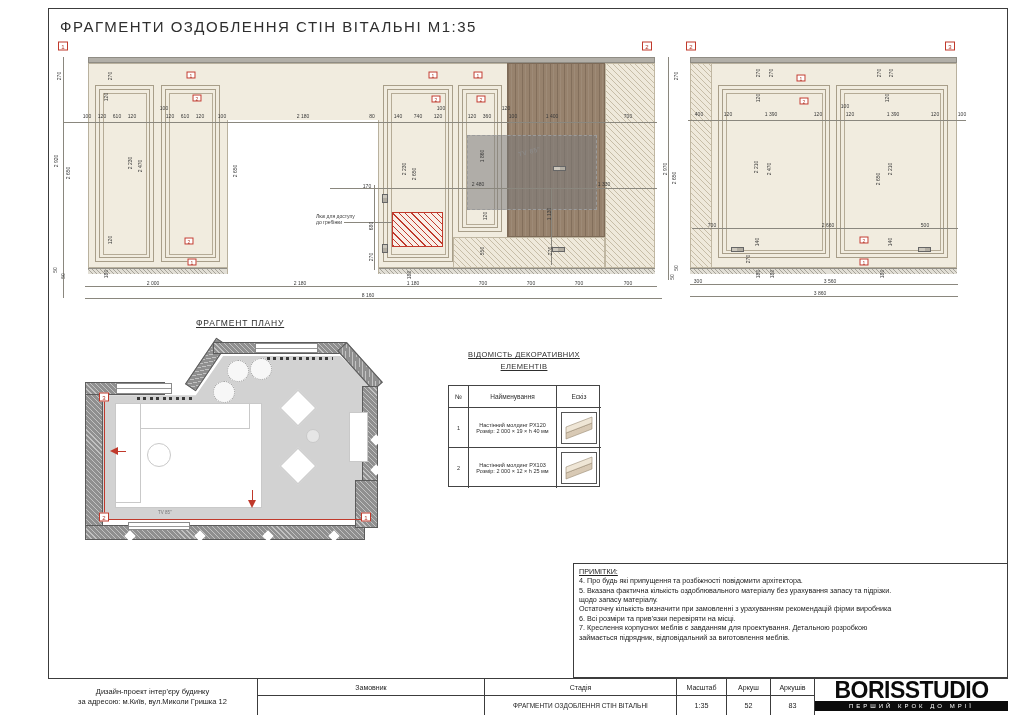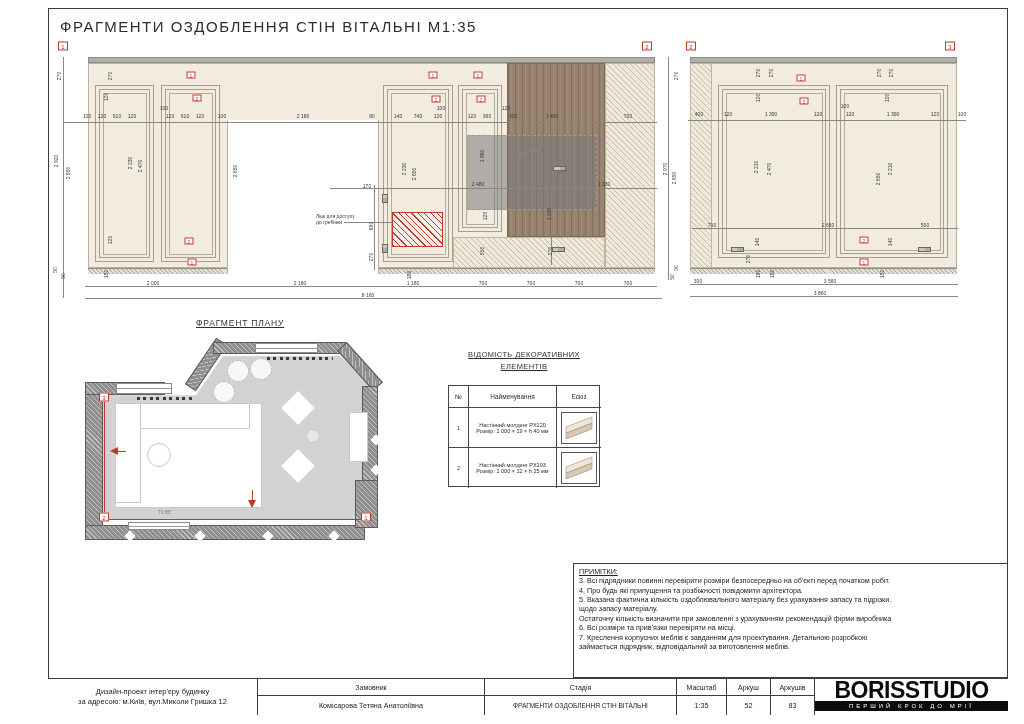--- a/index.html
+++ b/index.html
@@ -328,41 +328,39 @@
               <polygon points="2,12 28,2 28,8 2,18" fill="#efe6d6" stroke="#9a8b74" stroke-width="0.6"></polygon>
             </svg>
         </div>
       </div>
     </div>
   </div>
 
   <div class="notes" style="left:573px;top:563px;width:435px;height:115px">
     <div class="ntitle">ПРИМІТКИ:</div>
     <div>
-        <div>3. Всі підрядники повинні перевірити розміри безпосередньо на об'єкті перед початком робіт.</div>
         <div>4. Про будь які припущення та розбіжності повідомити архітектора.</div>
         <div>5. Вказана фактична кількість оздоблювального матеріалу без урахування запасу та підрізки.</div>
         <div>щодо запасу матеріалу.</div>
         <div>Остаточну кількість визначити при замовленні з урахуванням рекомендацій фірми виробника</div>
         <div>6. Всі розміри та прив'язки перевіряти на місці.</div>
         <div>7. Креслення корпусних меблів є завданням для проектування. Детальною розробкою</div>
         <div>займається підрядник, відповідальний за виготовлення меблів.</div>
       </div>
   </div>
 
   <div class="tb" style="left:48px;top:678px;width:960px;height:36px">
     <div class="tbcell" style="left:0;top:0;width:210px;height:36px">
       <div style="position:absolute;left:0;right:0;top:50%;transform:translateY(-50%);font-size:7.5px;line-height:1.35">
         <div>Дизайн-проект інтер'єру будинку</div>
         <div>за адресою: м.Київ, вул.Миколи Гришка 12</div>
       </div>
     </div>
     <div class="tbcell" style="left:210px;top:0;width:227px;height:36px">
       <div class="tbhead">Замовник</div>
-      <div class="tbval">Комісарова Тетяна Анатоліївна</div>
     </div>
     <div class="tbcell" style="left:437px;top:0;width:192px;height:36px">
       <div class="tbhead">Стадія</div>
       <div class="tbval" style="font-size:6.5px">ФРАГМЕНТИ ОЗДОБЛЕННЯ СТІН ВІТАЛЬНІ</div>
     </div>
     <div class="tbcell" style="left:629px;top:0;width:50px;height:36px">
       <div class="tbhead">Масштаб</div>
       <div class="tbval">1:35</div>
     </div>
     <div class="tbcell" style="left:679px;top:0;width:44px;height:36px">

